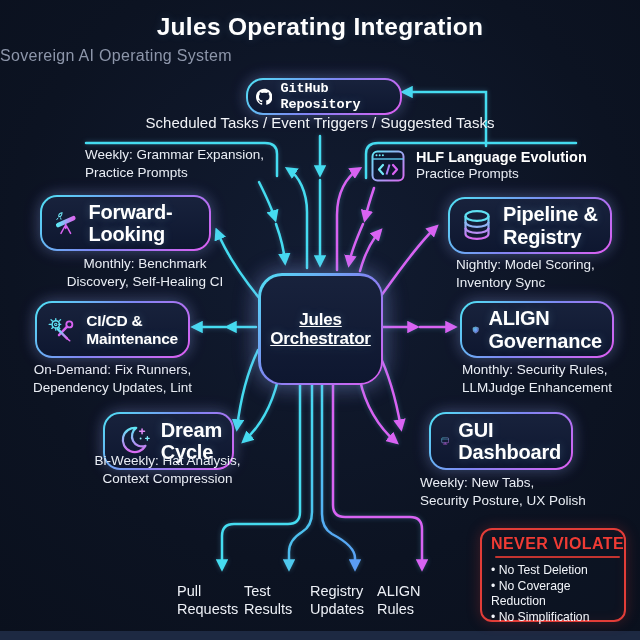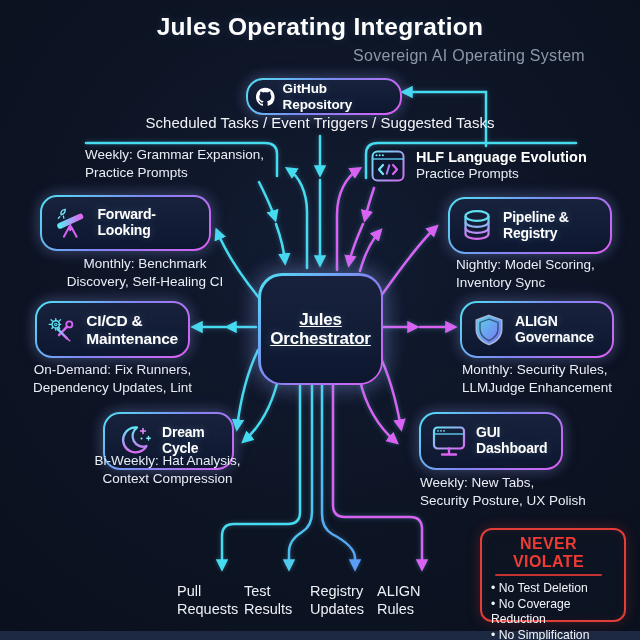--- a/index.html
+++ b/index.html
@@ -9,65 +9,65 @@
     background:radial-gradient(circle at 50% 40%, #121c32 0%, #0c1322 62%, #0a101d 100%);
     color:#fff;
   }
   .abs{position:absolute;}
   .title{
     left:0;top:13px;width:640px;text-align:center;
     font-size:24.5px;font-weight:bold;letter-spacing:.3px;color:#ffffff;
     text-shadow:0 0 10px rgba(140,200,255,.18);
   }
   .subtitle{
-    left:0;top:47px;width:549px;text-align:right;
-    font-size:16px;color:#8d96aa;letter-spacing:.3px;margin-left:36px;
+    left:0;top:47px;width:549px;text-align:left;
+    font-size:16px;color:#8d96aa;letter-spacing:.3px;
   }
   .connectors{position:absolute;left:0;top:0;z-index:1;
     filter:drop-shadow(0 0 2.5px rgba(110,210,255,.30));}
   .node{
     z-index:2;border-radius:17px;padding:2px;
     background:linear-gradient(135deg,#4fe3f5 0%,#7f86f2 48%,#df5ef2 100%);
     box-shadow:0 0 14px rgba(79,227,245,.22),0 0 18px rgba(223,94,242,.20);
   }
   .node-inner{
     height:100%;border-radius:15px;box-sizing:border-box;
     background:linear-gradient(180deg,#18223c 0%,#0e1730 100%);
     display:flex;align-items:center;gap:9px;padding:0 10px;
   }
   .nlabel{
-    font-weight:bold;font-size:14px;line-height:1.12;color:#fff;
+    font-weight:bold;font-size:20px;line-height:1.12;color:#fff;
     white-space:pre-line;letter-spacing:-.2px;
     text-shadow:0 0 8px rgba(150,220,255,.25);
   }
   .orch{border-radius:24px;padding:2.5px;
     box-shadow:0 0 22px rgba(79,227,245,.30),0 0 26px rgba(223,94,242,.26);}
   .orch .node-inner{border-radius:21px;justify-content:center;padding:0 4px;text-decoration:underline;}
   .orch .nlabel{font-size:17px;text-align:center;}
   .pill{border-radius:17px;}
-  .pill .node-inner{border-radius:15px;justify-content:center;gap:8px;padding:8px 8px;}
+  .pill .node-inner{border-radius:15px;justify-content:center;gap:8px;padding:8px 8px;font-family:Liberation Mono, monospace;}
   .pill .nlabel{font-size:13.5px;letter-spacing:-.1px;}
   .cap{
     z-index:2;font-size:13.5px;line-height:1.32;color:#eaeef5;
     white-space:pre-line;
   }
   .cap-c{text-align:center;}
   .flowcap{left:0;top:114px;width:640px;text-align:center;font-size:15px;color:#f2f4f8;z-index:2;}
   .hlf{display:flex;align-items:center;gap:10px;z-index:2;}
   .hlf-title{font-size:14.5px;font-weight:bold;color:#fff;line-height:1.2;}
   .hlf-sub{font-size:13.5px;color:#e9edf4;line-height:1.25;}
   .outlab{
     z-index:2;width:90px;text-align:left;font-size:14.5px;line-height:1.22;
     color:#eef1f7;white-space:pre-line;
   }
   .nv{
     z-index:2;left:480px;top:528px;width:146px;height:94px;box-sizing:border-box;
     border:2px solid #e23d38;border-radius:12px;background:rgba(15,21,36,.55);
     box-shadow:0 0 14px rgba(230,60,55,.25), inset 0 0 12px rgba(230,60,55,.08);
-    padding:5px 18px 0 9px;
+    padding:5px 0 0 9px;
   }
   .nv-title{text-align:center;font-size:16px;font-weight:bold;color:#ef3b34;letter-spacing:.4px;line-height:18px;}
   .nv-div{height:2px;background:#c33430;margin:3px 4px 5px 4px;border-radius:1px;}
   .nv-rule{font-size:12.2px;line-height:15.5px;color:#f2f5fa;}
   .nv-rule::before{content:"• ";color:#f2f5fa;}
   .strip{left:0;top:631px;width:640px;height:9px;background:#1d2942;z-index:0;}
 </style>
 </head>
 <body>
 
@@ -280,21 +280,21 @@
         <path d="M18 2.5 L31.5 7.5 V17 C31.5 25.5 26 30.5 18 33.5 C10 30.5 4.5 25.5 4.5 17 V7.5 Z" fill="url(#gSh)" stroke="#9fb8d8" stroke-width="1.6"></path>
         <path d="M18 6.5 L27.5 10 V17 C27.5 23 23.5 26.8 18 29.3 C12.5 26.8 8.5 23 8.5 17 V10 Z" fill="none" stroke="rgba(13,21,36,.55)" stroke-width="1.5"></path>
       </svg>
       <span class="nlabel">ALIGN
 Governance</span>
     </div>
   </div>
   <div class="abs cap" style="left:462px;top:361px;width:180px;">Monthly: Security Rules,
 LLMJudge Enhancement</div>
 
-  <div class="abs node" style="left:419px;top:412px;width:140px;height:54px;">
+  <div class="abs node" style="left:429px;top:412px;width:140px;height:54px;">
     <div class="node-inner">
       <svg width="36" height="34" viewBox="0 0 36 34">
         <defs>
             <linearGradient id="gMon" x1="0" y1="0" x2="1" y2="1">
           <stop offset="0" stop-color="#5fe6f5"></stop>
               <stop offset="1" stop-color="#da6af2"></stop>
             </linearGradient>
           </defs>
         <rect x="3" y="3.5" width="30" height="21" rx="3.5" fill="none" stroke="url(#gMon)" stroke-width="2.2"></rect>
         <line x1="3" y1="10" x2="33" y2="10" stroke="#5fc9ef" stroke-width="1.4"></line>

